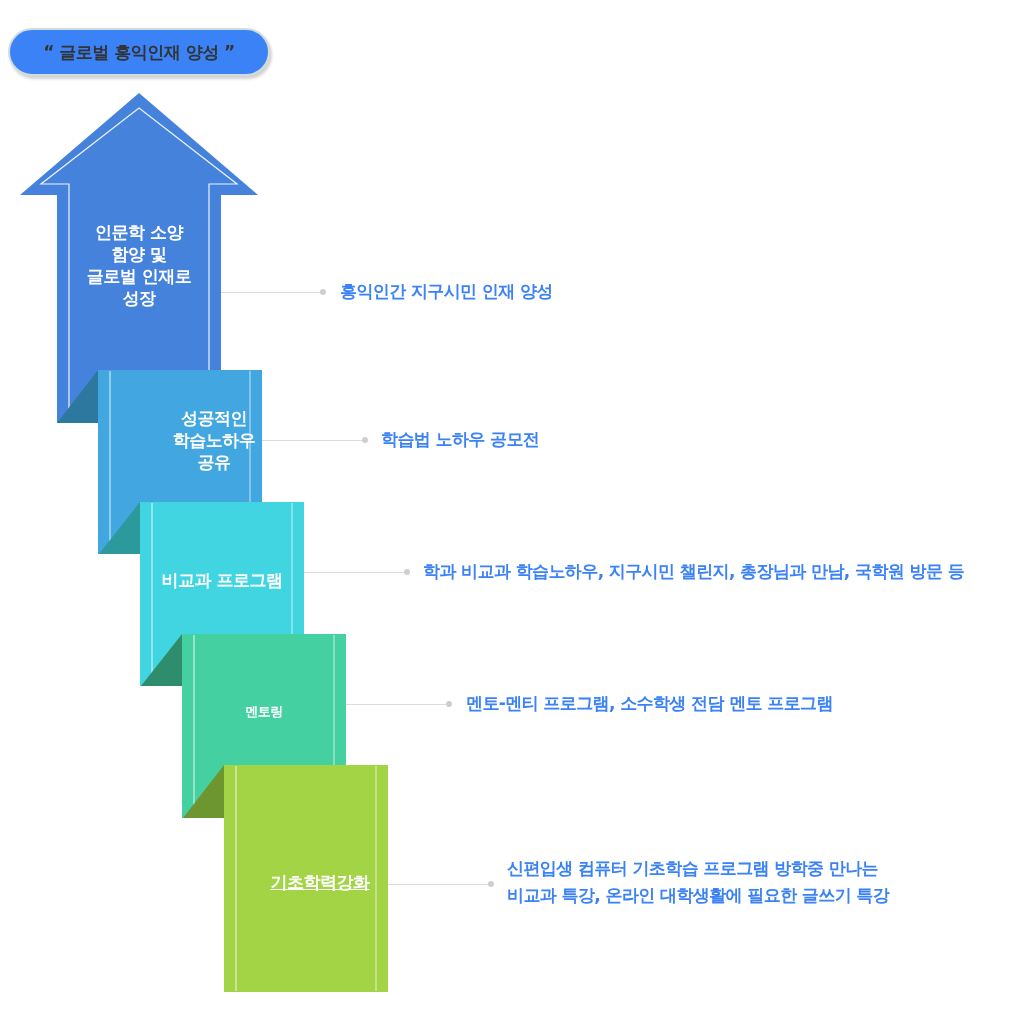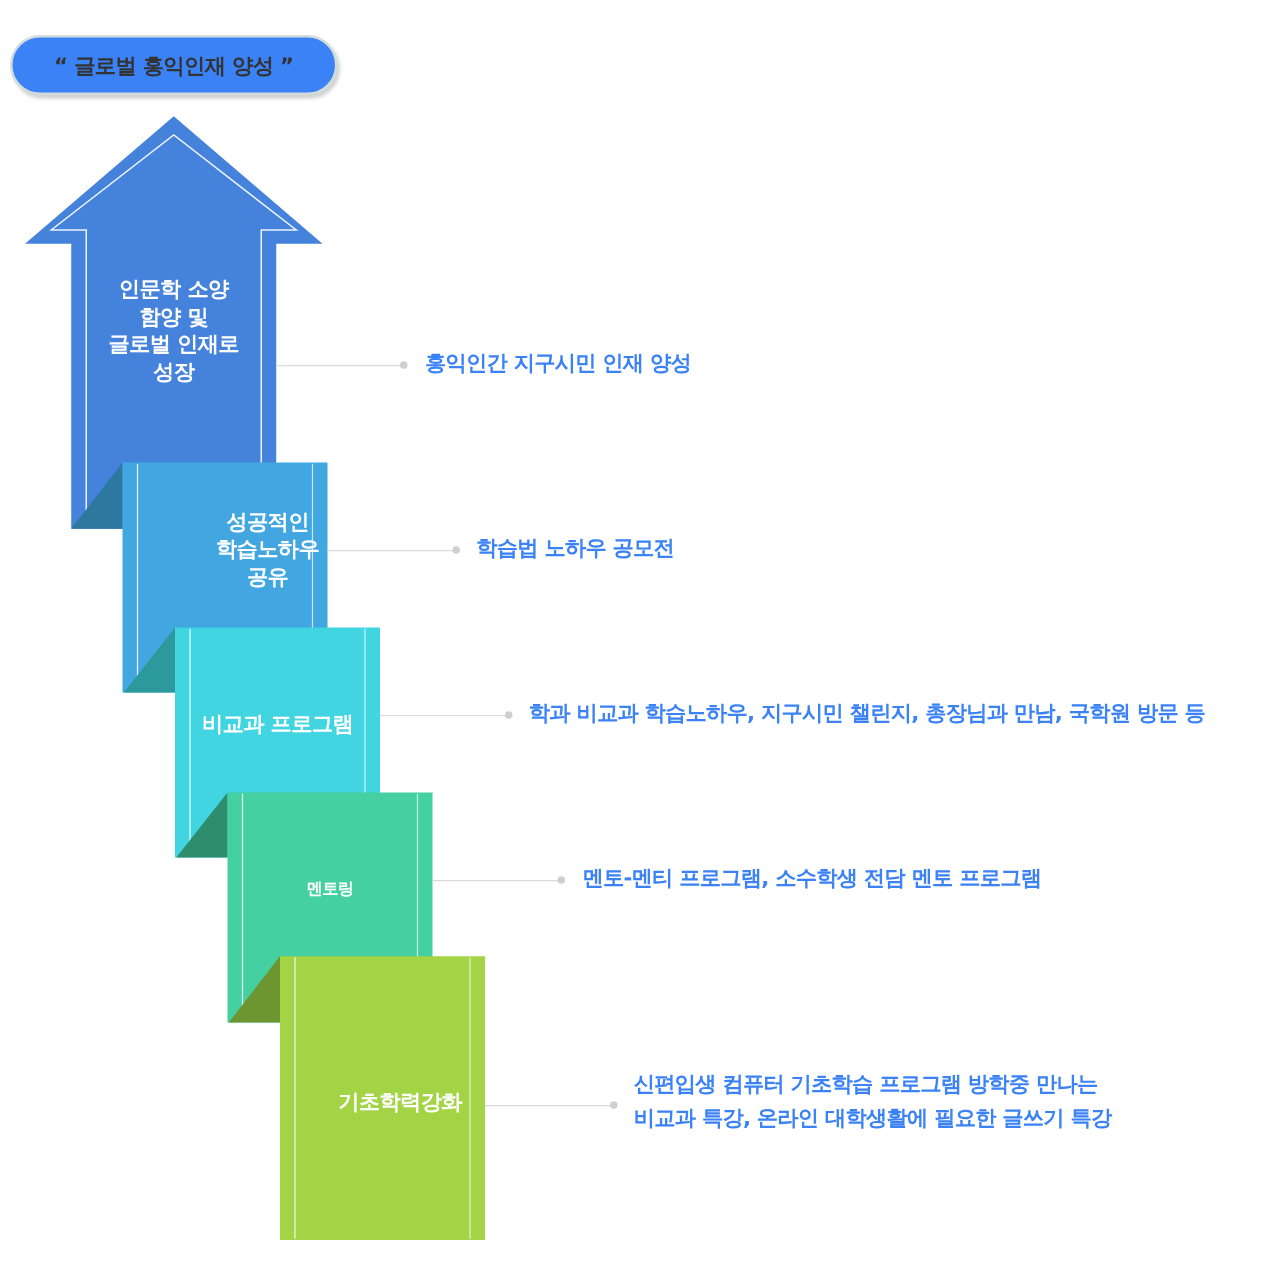--- a/index.html
+++ b/index.html
@@ -64,21 +64,21 @@
 
 <div class="label" style="left:69px; top:205px; width:140px; height:120px; font-size:17px; white-space:pre-line;">인문학 소양
 함양 및
 글로벌 인재로
 성장</div>
 <div class="label" style="left:110px; top:395px; width:140px; height:90px; font-size:17px; white-space:pre-line;margin-left:34px;">성공적인
 학습노하우
 공유</div>
 <div class="label" style="left:152px; top:560px; width:140px; height:40px; font-size:17px; white-space:pre-line;">비교과 프로그램</div>
 <div class="label" style="left:194px; top:692px; width:140px; height:40px; font-size:13px; white-space:pre-line;">멘토링</div>
-<div class="label" style="left:236px; top:862px; width:168px; height:40px; font-size:17px; white-space:pre-line;">기초학력강화</div>
+<div class="label" style="left:236px; top:862px; width:168px; height:40px; font-size:17px; white-space:pre-line;text-decoration:underline;">기초학력강화</div>
 
 <div class="line" style="left:221px; top:292px; width:101px;"></div>
 <div class="dot" style="left:320px; top:289px;"></div>
 <div class="line" style="left:262px; top:440px; width:102px;"></div>
 <div class="dot" style="left:362px; top:437px;"></div>
 <div class="line" style="left:304px; top:572px; width:102px;"></div>
 <div class="dot" style="left:404px; top:569px;"></div>
 <div class="line" style="left:346px; top:704px; width:102px;"></div>
 <div class="dot" style="left:446px; top:701px;"></div>
 <div class="line" style="left:388px; top:884px; width:102px;"></div>

